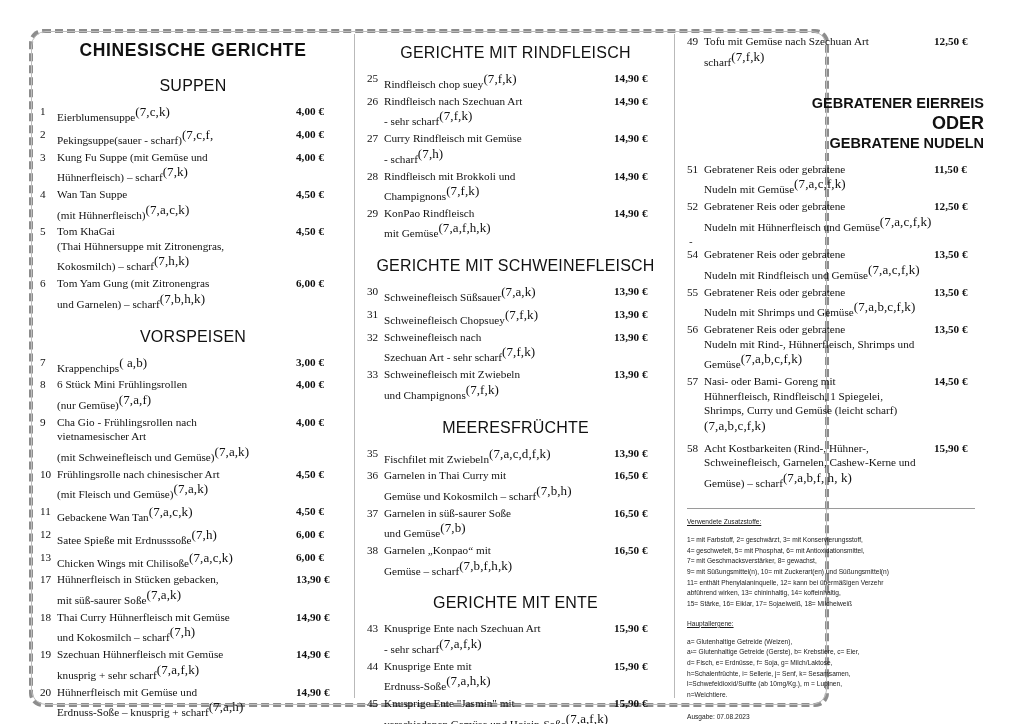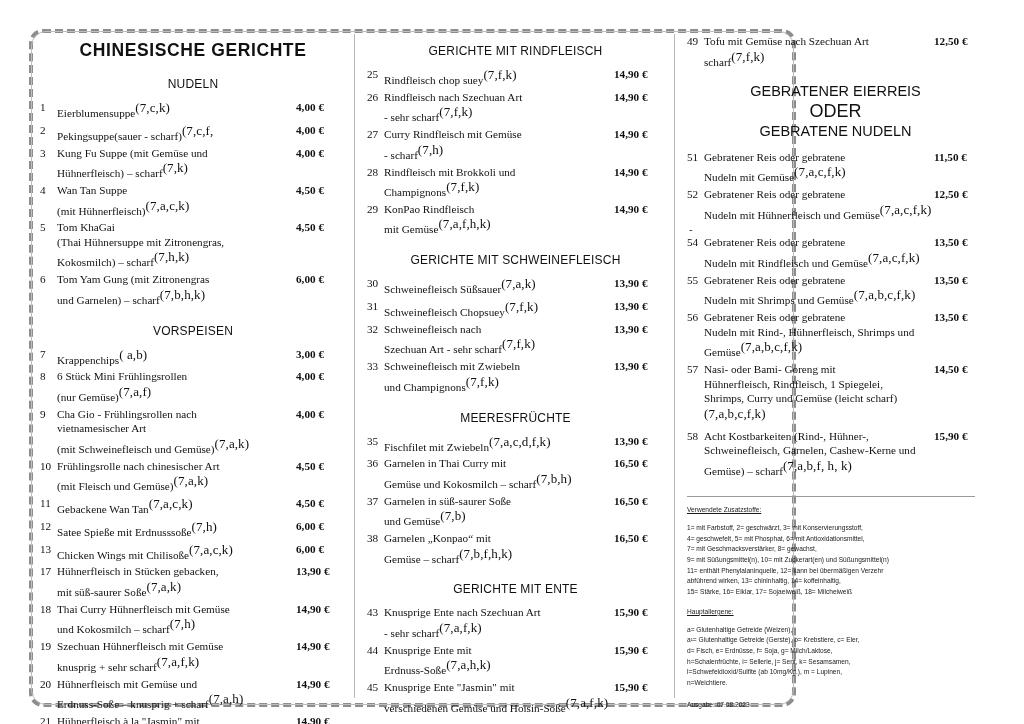--- a/index.html
+++ b/index.html
@@ -3,21 +3,21 @@
 <meta charset="utf-8">
 <style>
   html,body{margin:0;padding:0;}
   body{
     width:1024px;height:724px;
     background:#ffffff;
     font-family:"Liberation Sans", sans-serif;
     color:#111;
     overflow:hidden;
   }
-  .page{position:relative;width:815px;height:724px;}
+  .page{position:relative;width:815px;height:724px;padding-left:33px;}
 
   
   .deco-border{
     position:absolute;
     left:29px;top:29px;right:19px;bottom:17px;
     border:4px dashed #8d8d8d;
     border-radius:14px;
     pointer-events:none;
   }
   .deco-border::after{
@@ -40,33 +40,33 @@
   .col-right{width:314px;padding:0 4px 0 12px;border-left:1px solid #b9b9b9;}
 
   h1.main-title{
     font-size:17.5px;
     font-weight:bold;
     letter-spacing:.6px;
     text-align:center;
     margin:6px 0 16px 0;
   }
   h2.section{
-    font-size:12px;
+    font-size:16px;
     font-weight:normal;
     text-align:center;
     letter-spacing:.2px;
     margin:14px 0 9px 0;
   }
   h2.section.tight{margin-top:10px;}
   h2.block{
     font-size:14.5px;
-    font-weight:normal;
-    text-align:center;
+    font-weight:bold;
+    text-align:right;
     line-height:1.22;
-    margin:12px 0 9px 0;
+    margin:24px 0 9px 0;
   }
   h2.block .sub{font-size:18px;display:block;}
 
   table.items{
     width:100%;
     border-collapse:collapse;
     font-size:11.2px;
     line-height:1.30;
     font-family:Liberation Serif, serif;
   }
@@ -112,21 +112,21 @@
 
 <div class="page">
 
   <div class="deco-border"></div>
 
   <div class="columns">
 
     <div class="col col-left">
       <h1 class="main-title">CHINESISCHE GERICHTE</h1>
 
-      <h2 class="section">NUDELN</h2>
+      <h2 class="section">SUPPEN</h2>
       <table class="items">
           <tbody>
             <tr>
               <td class="num">1</td>
               <td class="desc">Eierblumensuppe<sup class="alg">(7,c,k)</sup></td>
               <td class="price">4,00 €</td>
             </tr>
             <tr>
               <td class="num">2</td>
               <td class="desc">Pekingsuppe(sauer - scharf)<sup class="alg">(7,c,f,</sup></td>

